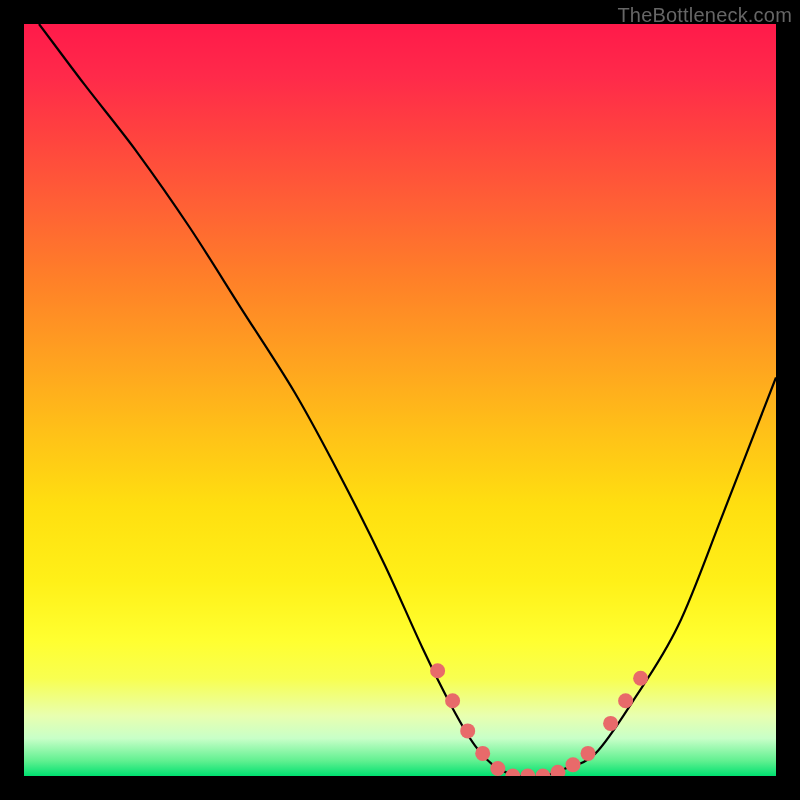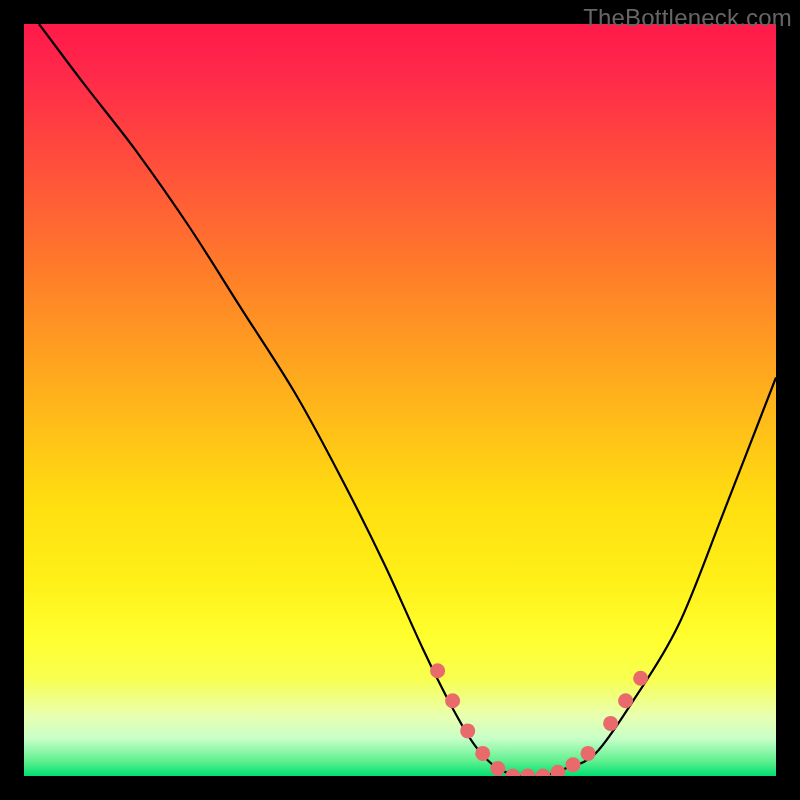--- a/index.html
+++ b/index.html
@@ -40,21 +40,21 @@
       #c8ffc8 95%,
       #60f090 98%,
       #00e070 100%
     );
   }
   .watermark {
     position: absolute;
     top: 4px;
     right: 8px;
     font-family: Arial, Helvetica, sans-serif;
-    font-size: 24px;
+    font-size: 20px;
     font-weight: 500;
     color: #666;
     letter-spacing: 0.2px;
   }
   svg.curve {
     position: absolute;
     left: 0;
     top: 0;
     width: 752px;
     height: 752px;

